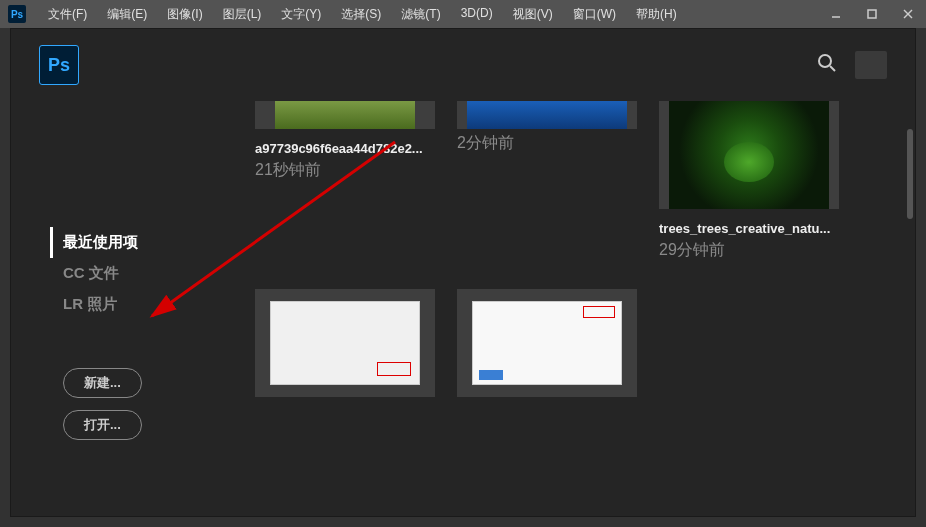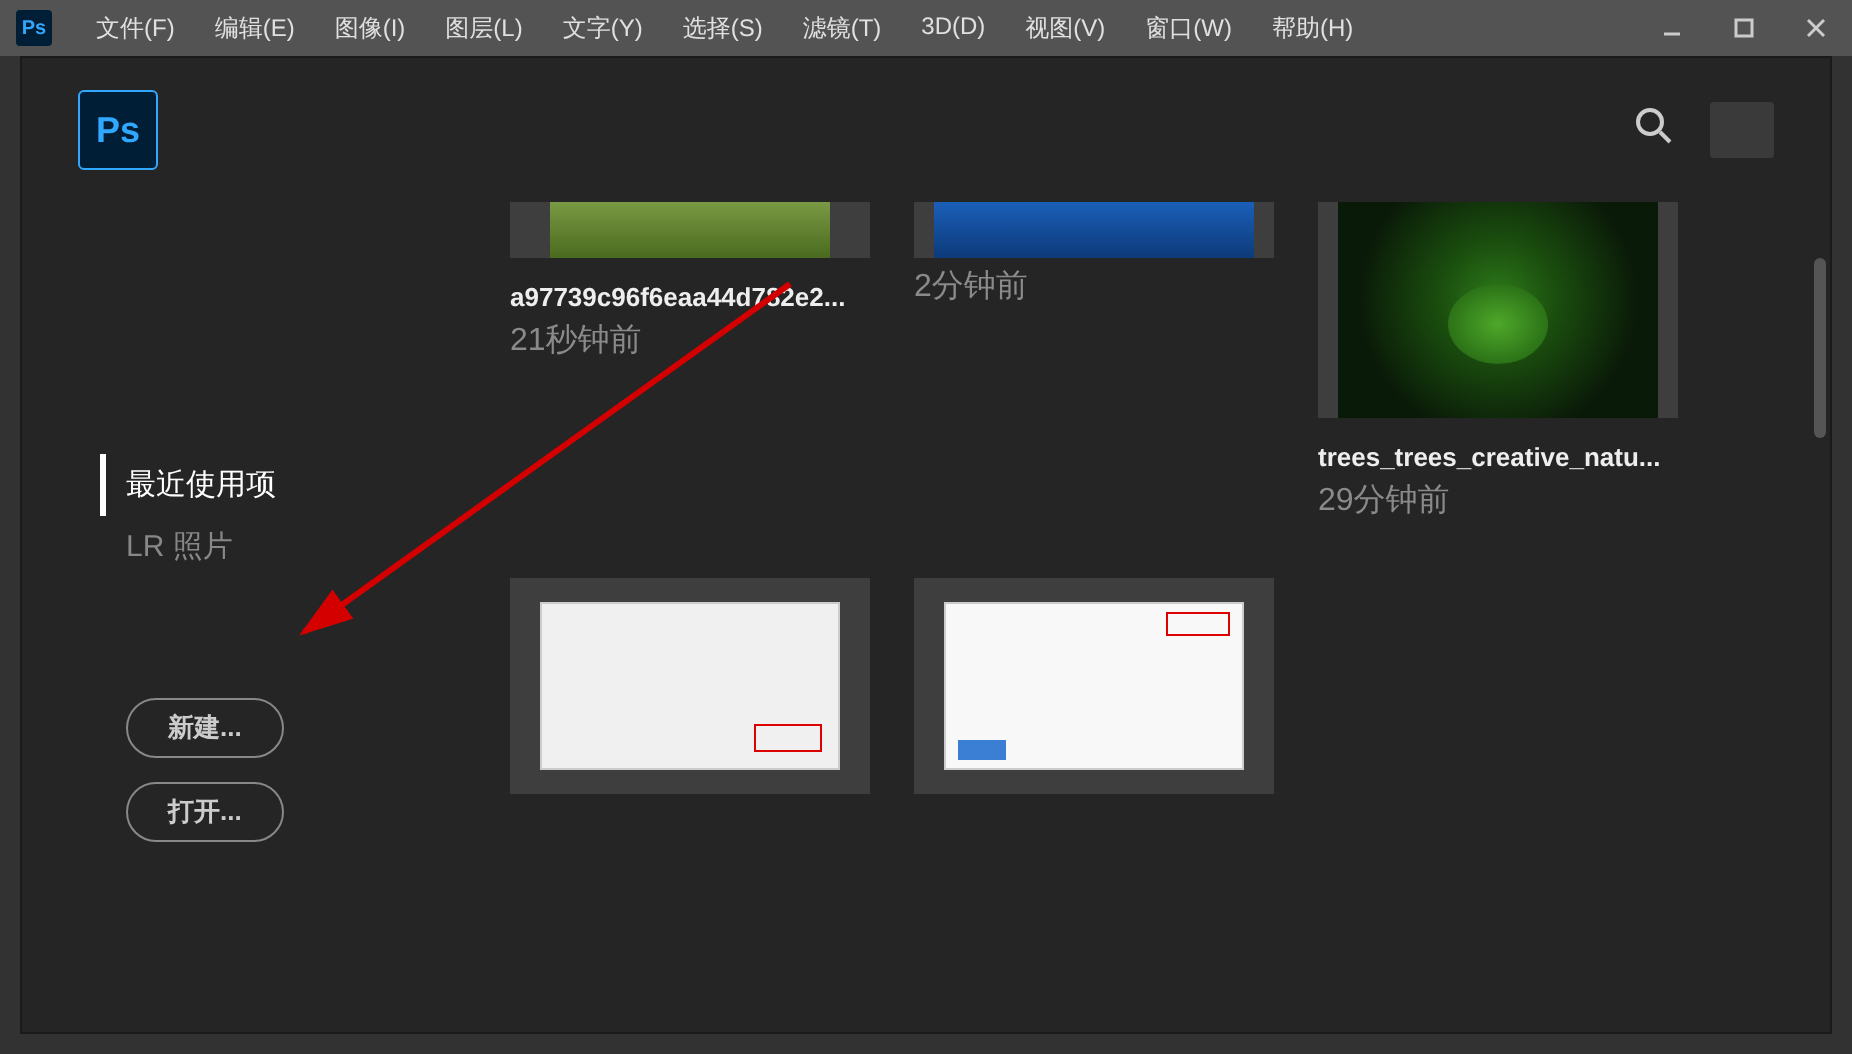--- a/index.html
+++ b/index.html
@@ -19,23 +19,23 @@
 
 .inner-top { height: 72px; display: flex; align-items: center; padding: 0 28px; justify-content: space-between; }
 .ps-logo { width: 40px; height: 40px; background: #001e36; color: #31a8ff; display: flex; align-items: center; justify-content: center; font-size: 18px; font-weight: bold; border-radius: 3px; border: 1px solid #31a8ff; }
 .top-right { display: flex; align-items: center; gap: 18px; }
 .search-icon { color: #ccc; cursor: pointer; }
 .square-btn { width: 32px; height: 28px; background: #3a3a3a; border-radius: 2px; cursor: pointer; }
 
 
 .main { display: flex; position: absolute; top: 72px; left: 0; right: 0; bottom: 0; }
 .sidebar { width: 230px; padding: 0 0 0 52px; flex-shrink: 0; }
-.side-item { color: #888; font-size: 15px; padding: 6px 0; cursor: pointer; font-weight: normal; }
+.side-item { color: #888; font-size: 15px; padding: 6px 0; cursor: pointer; font-weight: bold; }
 .side-item.active { color: #fff; border-left: 3px solid #fff; padding-left: 10px; margin-left: -13px; }
-.side-buttons { margin-top: 60px; }
+.side-buttons { margin-top: 48px; }
 .pill-btn { display: inline-block; border: 1.5px solid #888; color: #ccc; border-radius: 18px; padding: 5px 20px; font-size: 13px; cursor: pointer; margin-bottom: 12px; font-weight: bold; }
 
 
 .grid-area { flex: 1; overflow: hidden; position: relative; padding-left: 14px; }
 .grid { display: flex; flex-wrap: wrap; gap: 28px 22px; }
 .card { width: 180px; cursor: pointer; }
 .thumb { width: 180px; height: 108px; background: #3e3e3e; display: flex; align-items: center; justify-content: center; overflow: hidden; }
 .card.first-row .thumb { height: 28px; align-items: flex-end; }
 .fname { color: #eee; font-size: 13px; margin-top: 12px; white-space: nowrap; overflow: hidden; text-overflow: ellipsis; font-weight: bold; }
 .ftime { color: #8a8a8a; font-size: 16px; margin-top: 4px; }
@@ -110,20 +110,21 @@
             </svg>
         </span>
         <div class="square-btn"></div>
       </div>
     </div>
 
     <div class="main">
       <div class="sidebar">
         <div style="margin-top: 126px;" id="side-tabs">
             <div class="side-item active">最近使用项</div>
+            <div class="side-item">CC 文件</div>
             <div class="side-item">LR 照片</div>
           </div>
         <div class="side-buttons">
           <div><span class="pill-btn">新建...</span></div>
           <div><span class="pill-btn">打开...</span></div>
         </div>
       </div>
 
       <div class="grid-area">
         <div class="grid" id="grid">

